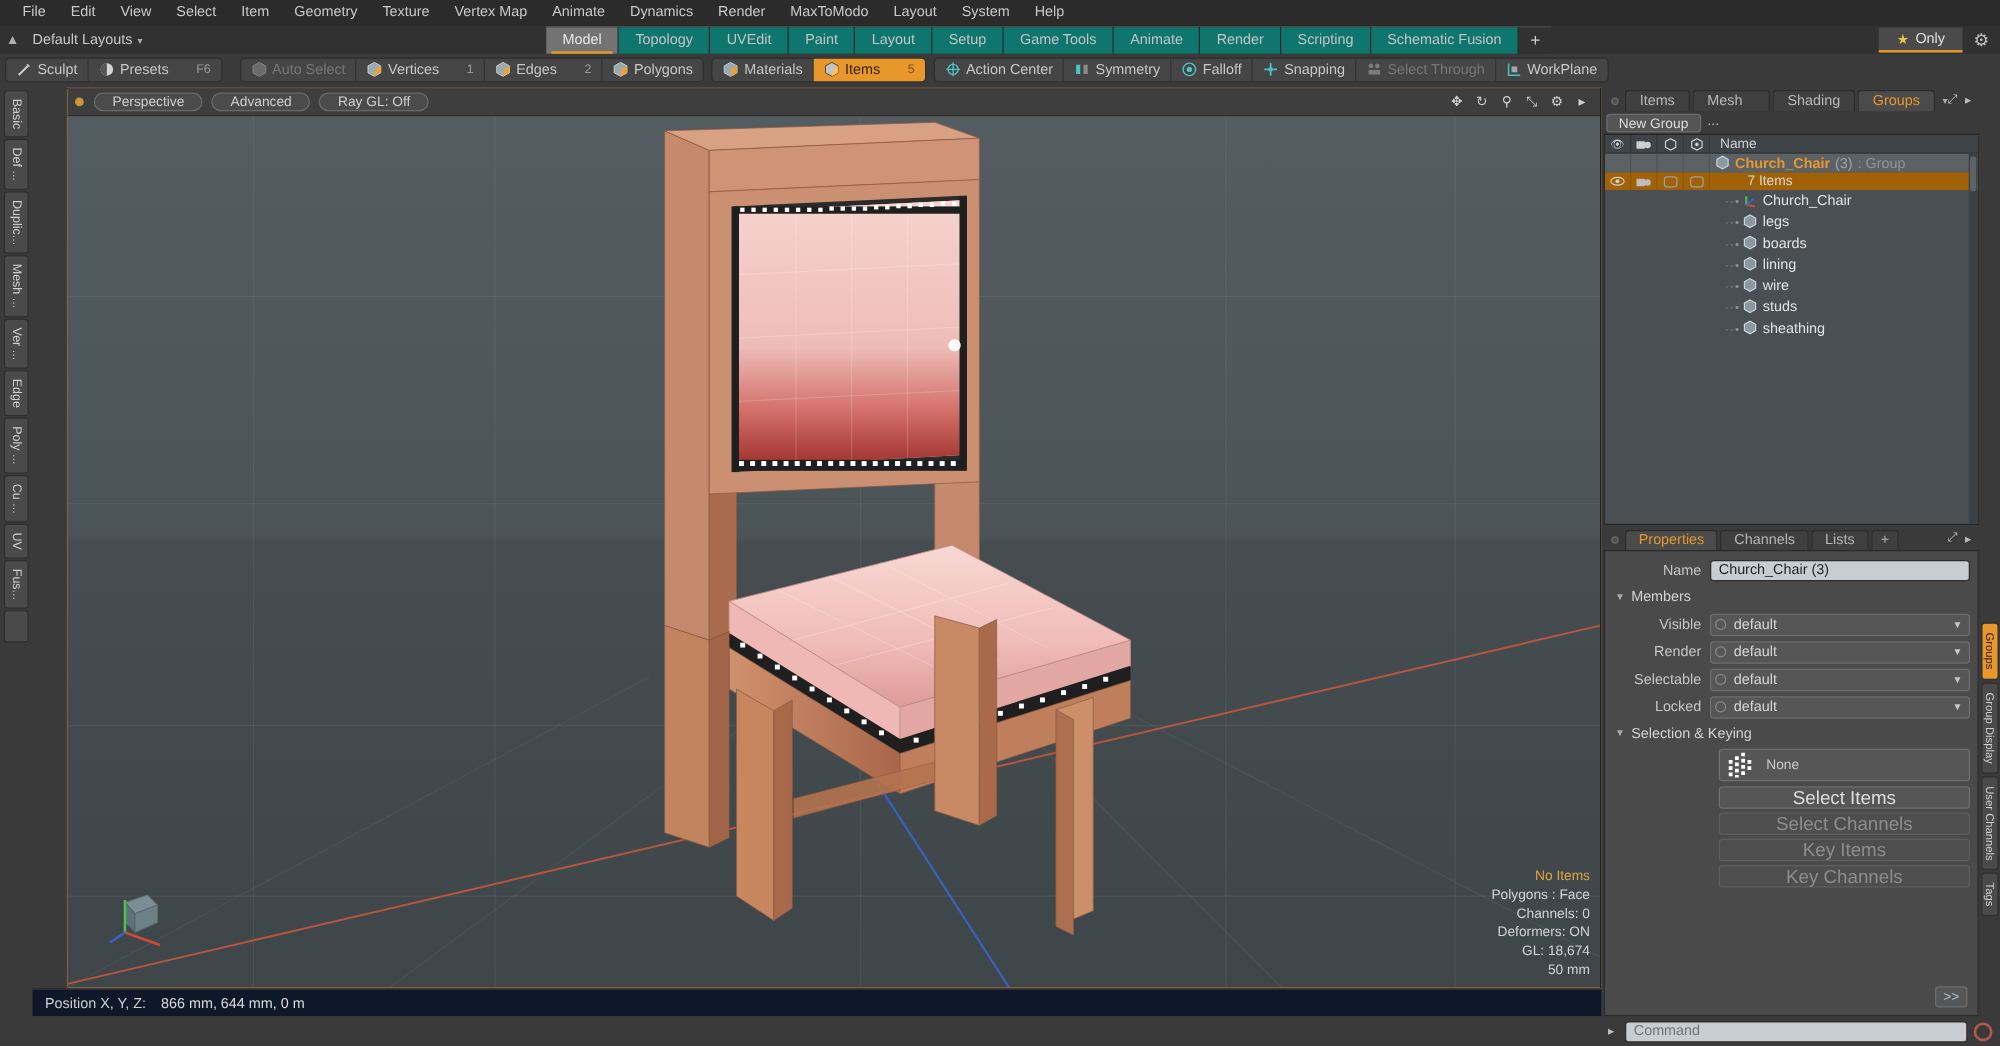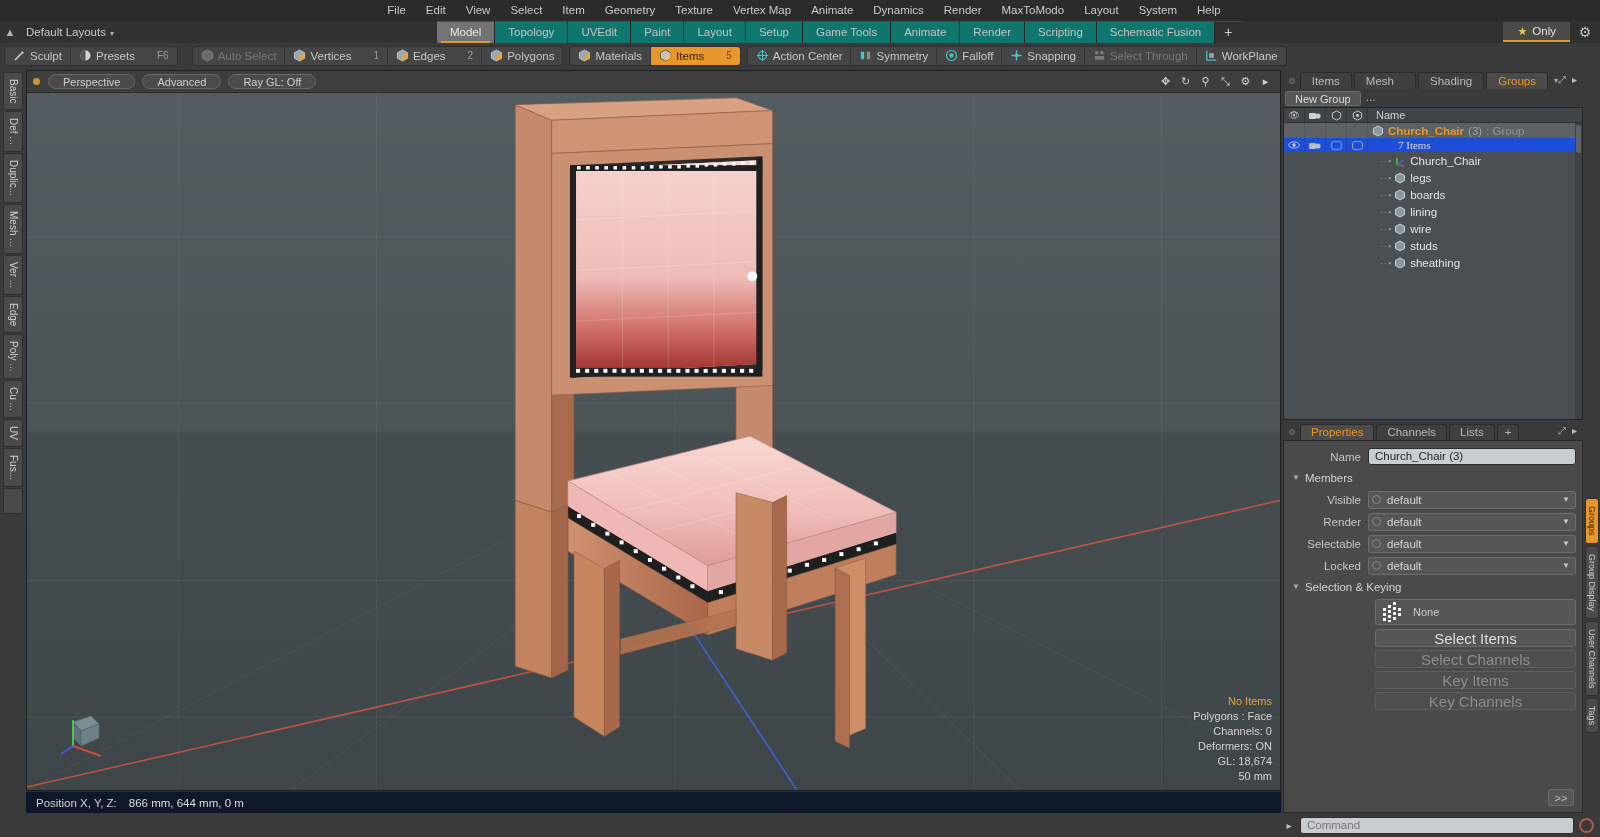--- a/index.html
+++ b/index.html
@@ -10,21 +10,21 @@
     font-size:11px;
     color:#c8c8c8;
     overflow:hidden;
     position:relative;
   }
   .app { width:1600px; height:837px; display:flex; flex-direction:column; background:#3a3a3a; }
 
   
   .menubar {
     height:21px; background:#2b2b2b; display:flex; align-items:center;
-    padding-left:8px; flex:0 0 21px;justify-content:center;
+    padding-left:8px; flex:0 0 21px;
   }
   .menubar .mi {
     padding:0 10px; height:21px; line-height:21px; color:#c9c9c9; font-size:11.5px;
     cursor:default;
   }
 
   
   .layoutrow {
     height:22px; background:#313131; display:flex; align-items:center; flex:0 0 22px;
     position:relative;
@@ -72,21 +72,21 @@
     color:#cfcfcf; font-size:10px; margin-bottom:1px;
     writing-mode:vertical-rl; text-orientation:mixed;
     display:flex; align-items:center; justify-content:center;
     padding:6px 0; letter-spacing:0px;
   }
   .vtab.blank { height:26px; padding:0; }
 
   
   .vpwrap { flex:1 1 auto; display:flex; flex-direction:column; min-width:0; padding:2px 2px 0 0;}
   .vp {
-    flex:1 1 auto; position:relative; background:#fdba74; border:1px solid #1e1e1e; overflow:hidden;
+    flex:1 1 auto; position:relative; background:#fdba74; border:1px solid #1e1e1e; overflow:hidden;margin-left:27px;
   }
   .vp-header { position:absolute; left:0; right:0; top:0; height:22px; background:#3e3e3e; display:flex; align-items:center; padding-left:6px; z-index:5; border-bottom:1px solid #2a2a2a;}
   .vp-dot { width:7px; height:7px; border-radius:50%; background:#c59a32; margin-right:8px; }
   .pill { height:15px; line-height:14px; border:1px solid #6a6a6a; border-radius:8px; background:#4b4b4b; color:#cfcfcf; font-size:11px; padding:0 14px; margin-right:7px; }
   .vp-hdr-right { margin-left:auto; display:flex; align-items:center; gap:7px; padding-right:8px; color:#cfcfcf; font-size:11px;}
   .vp-hdr-right .hi { width:13px; text-align:center; }
 
   
   .scene { position:absolute; inset:22px 0 0 0; overflow:hidden; background:linear-gradient(180deg,#535c60 0%, #4b5457 48%, #454d51 49%, #3f4649 100%); }
 
@@ -112,21 +112,21 @@
   .newgroup-row { height:18px; background:#3a3a3a; display:flex; align-items:center; padding-left:2px; }
   .newgroup-btn { height:15px; line-height:14px; padding:0 9px; background:#555; border:1px solid #6d6d6d; border-radius:3px; color:#dcdcdc; font-size:11px; }
 
   .tree { background:#4a4f53; border:1px solid #262626; flex:0 0 auto; height:313px; display:flex; flex-direction:column; }
   .tree-head { height:15px; display:flex; background:#3f4448; border-bottom:1px solid #2d3134; align-items:center; }
   .tcol { width:21px; flex:0 0 21px; display:flex; align-items:center; justify-content:center; border-right:1px solid #33383b; height:15px; color:#cfcfcf; font-size:9px;}
   .tname { flex:1 1 auto; padding-left:8px; color:#cfcfcf; font-size:11px; }
   .tree-body { flex:1 1 auto; position:relative; }
   .trow { height:16px; display:flex; align-items:center; font-size:11.5px; }
   .trow.grouprow { background:#5b6165; height:15px; }
-  .trow.subrow { background:#1d4ed8; height:14px;font-family:Liberation Serif, serif; }
+  .trow.subrow { background:#a16207; height:14px; }
   .tcell { width:21px; flex:0 0 21px; display:flex; align-items:center; justify-content:center; border-right:1px solid rgba(0,0,0,0.12); height:100%; }
   .tlabel { flex:1 1 auto; padding-left:4px; display:flex; align-items:center; gap:4px; }
   .gname { color:#e8972a; font-weight:bold; }
   .gcount { color:#9da3a6; }
   .gtype { color:#8f9598; }
   .itemname { color:#e2e2e2; }
   .itemrow { display:flex; align-items:center; height:17px; padding-left:96px; font-size:11.5px;}
   .dots { color:#8b9093; font-size:9px; letter-spacing:1px; margin-right:2px;}
   .sevenitems { color:#d8d8d8; font-size:11px; }
 

